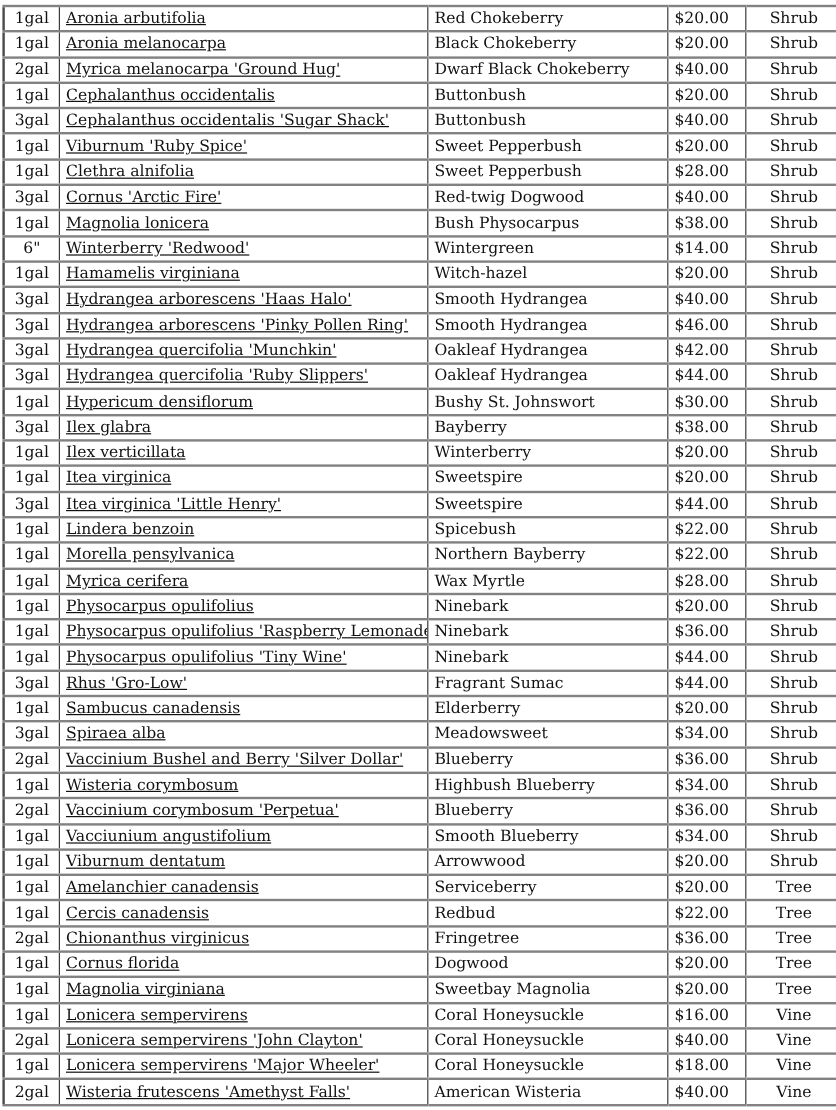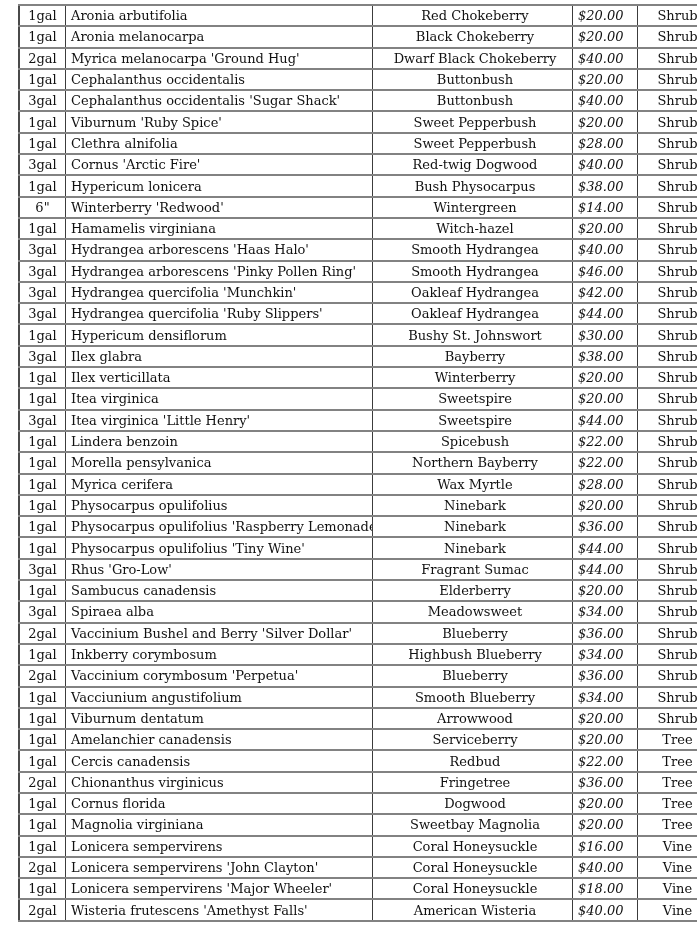--- a/index.html
+++ b/index.html
@@ -11,21 +11,21 @@
   }
   html, body {
     margin: 0;
     padding: 0;
     width: 697px;
     height: 925px;
     background: var(--bg);
     font-family: "DejaVu Serif", "Liberation Serif", serif;
   }
   .page {
-    padding: 4px 0 0 18px;
+    padding: 4px 0 0 2px;
   }
   table.plant-table {
     border-collapse: collapse;
     table-layout: fixed;
     width: 684px;
     border: 2px solid var(--outer-border);
   }
   td {
     height: 19.3px;
     font-size: 13px;
@@ -33,23 +33,23 @@
     color: var(--text);
     border-left: 1px solid var(--col-divider);
     border-right: 1px solid var(--col-divider);
     border-top: 2px solid var(--row-divider);
     border-bottom: 2px solid var(--row-divider);
     padding: 0;
     white-space: nowrap;
     overflow: hidden;
   }
   td.col-size   { width: 45px;  text-align: center; }
-  td.col-botanical { width: 301px; text-align: left; padding-left: 5px; }
-  td.col-common { width: 194px; text-align: center; padding-left: 5px; }
-  td.col-price  { width: 59px;  text-align: left; padding-left: 5px; font-style: italic; }
+  td.col-botanical { width: 301px; text-align: left; padding-left: 5px; text-decoration: underline; }
+  td.col-common { width: 194px; text-align: left; padding-left: 5px; }
+  td.col-price  { width: 59px;  text-align: left; padding-left: 5px; }
   td.col-type   { width: 79px;  text-align: center; }
 </style>
 </head>
 <body>
 
 <div class="page">
   <table class="plant-table">
     <tbody>
         <tr>
           <td class="col-size">1gal</td>
@@ -102,21 +102,21 @@
         </tr>
         <tr>
           <td class="col-size">3gal</td>
           <td class="col-botanical">Cornus 'Arctic Fire'</td>
           <td class="col-common">Red-twig Dogwood</td>
           <td class="col-price">$40.00</td>
           <td class="col-type">Shrub</td>
         </tr>
         <tr>
           <td class="col-size">1gal</td>
-          <td class="col-botanical">Hypericum lonicera</td>
+          <td class="col-botanical">Magnolia lonicera</td>
           <td class="col-common">Bush Physocarpus</td>
           <td class="col-price">$38.00</td>
           <td class="col-type">Shrub</td>
         </tr>
         <tr>
           <td class="col-size">6"</td>
           <td class="col-botanical">Winterberry 'Redwood'</td>
           <td class="col-common">Wintergreen</td>
           <td class="col-price">$14.00</td>
           <td class="col-type">Shrub</td>
@@ -256,21 +256,21 @@
         </tr>
         <tr>
           <td class="col-size">2gal</td>
           <td class="col-botanical">Vaccinium Bushel and Berry 'Silver Dollar'</td>
           <td class="col-common">Blueberry</td>
           <td class="col-price">$36.00</td>
           <td class="col-type">Shrub</td>
         </tr>
         <tr>
           <td class="col-size">1gal</td>
-          <td class="col-botanical">Inkberry corymbosum</td>
+          <td class="col-botanical">Wisteria corymbosum</td>
           <td class="col-common">Highbush Blueberry</td>
           <td class="col-price">$34.00</td>
           <td class="col-type">Shrub</td>
         </tr>
         <tr>
           <td class="col-size">2gal</td>
           <td class="col-botanical">Vaccinium corymbosum 'Perpetua'</td>
           <td class="col-common">Blueberry</td>
           <td class="col-price">$36.00</td>
           <td class="col-type">Shrub</td>

